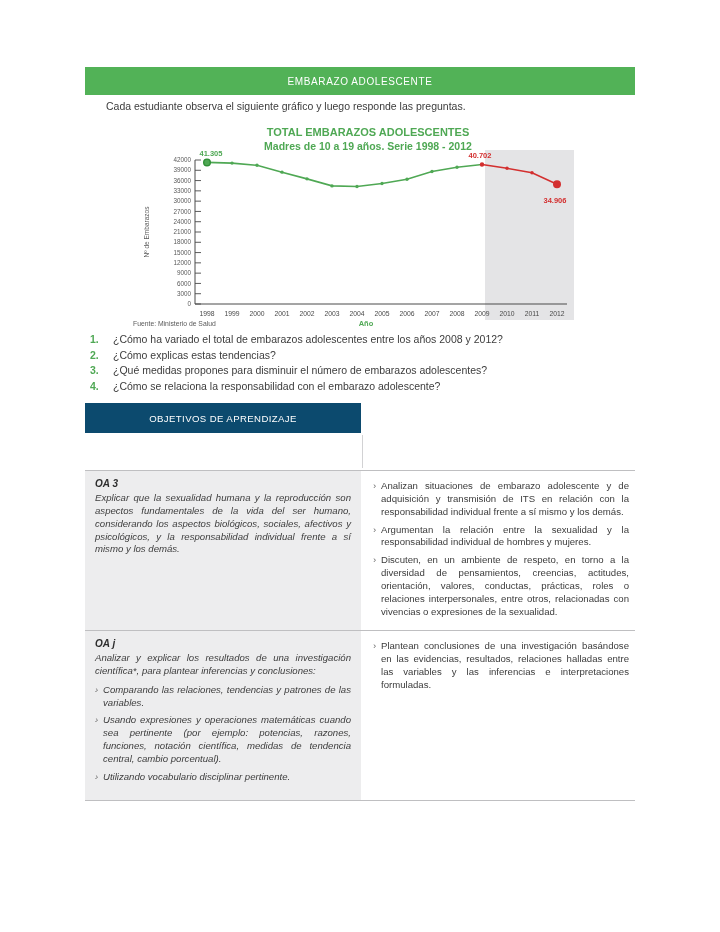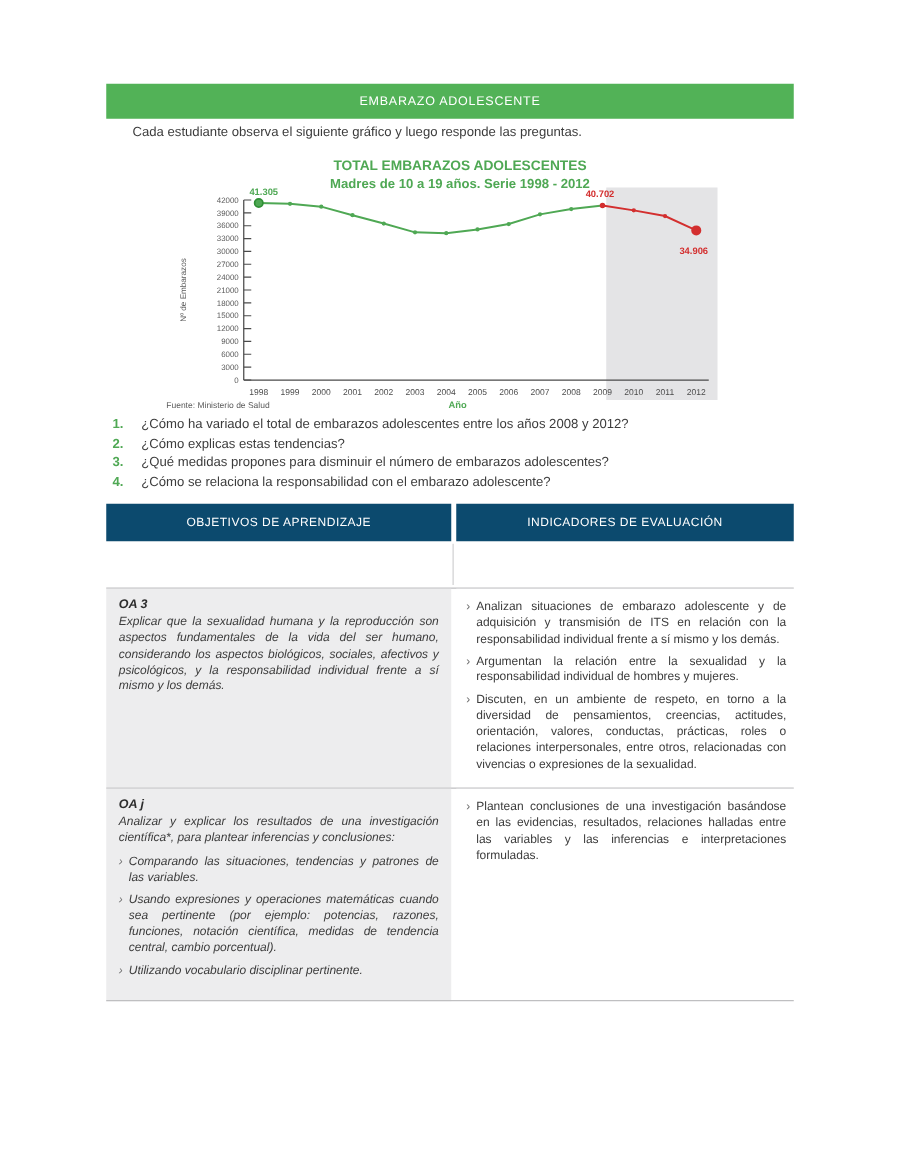--- a/index.html
+++ b/index.html
@@ -147,21 +147,20 @@
         <span class="q-text">¿Qué medidas propones para disminuir el número de embarazos adolescentes?</span>
       </div>
       <div class="question-row">
         <span class="q-num">4.</span>
         <span class="q-text">¿Cómo se relaciona la responsabilidad con el embarazo adolescente?</span>
       </div>
     </div>
 
   <div class="eval-table">
     <div class="cell thead th-left">OBJETIVOS DE APRENDIZAJE</div>
-    <div class="cell thead th-right">INDICADORES DE EVALUACIÓN</div>
 
     <div class="vline"></div>
 
     <div class="hline" style="top:67px"></div>
 
     <div class="cell body-left row1">
       <div class="oa-title">OA 3</div>
       <div class="oa-text">Explicar que la sexualidad humana y la reproducción son aspectos fundamentales de la vida del ser humano, considerando los aspectos biológicos, sociales, afectivos y psicológicos, y la responsabilidad individual frente a sí mismo y los demás.</div>
       <div class="bullets"></div>
     </div>
@@ -183,21 +182,21 @@
     </div>
 
     <div class="hline" style="top:227px"></div>
 
     <div class="cell body-left row2">
       <div class="oa-title">OA j</div>
       <div class="oa-text">Analizar y explicar los resultados de una investigación científica*, para plantear inferencias y conclusiones:</div>
       <div class="bullets" style="margin-top:6px">
           <div class="bullet-row">
             <span class="bullet-marker">›</span>
-            <span class="bullet-text">Comparando las situaciones, tendencias y patrones de las variables.</span>
+            <span class="bullet-text">Comparando las relaciones, tendencias y patrones de las variables.</span>
           </div>
           <div class="bullet-row">
             <span class="bullet-marker">›</span>
             <span class="bullet-text">Usando expresiones y operaciones matemáticas cuando sea pertinente (por ejemplo: potencias, razones, funciones, notación científica, medidas de tendencia central, cambio porcentual).</span>
           </div>
           <div class="bullet-row">
             <span class="bullet-marker">›</span>
             <span class="bullet-text">Utilizando vocabulario disciplinar pertinente.</span>
           </div>
         </div>

